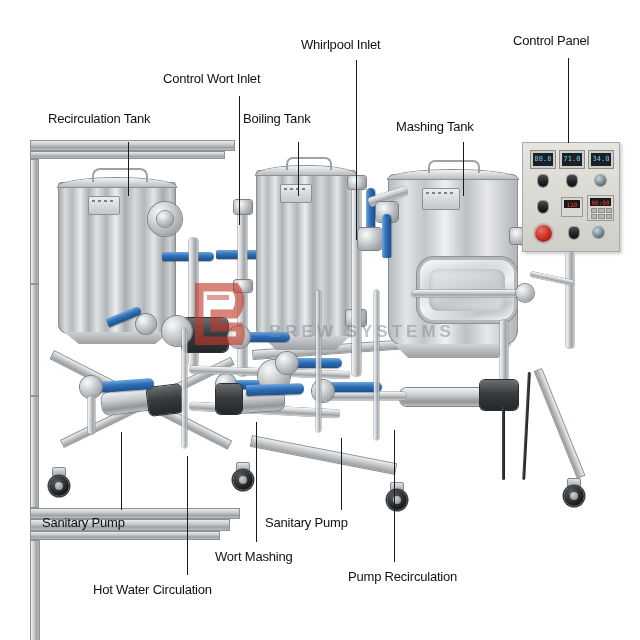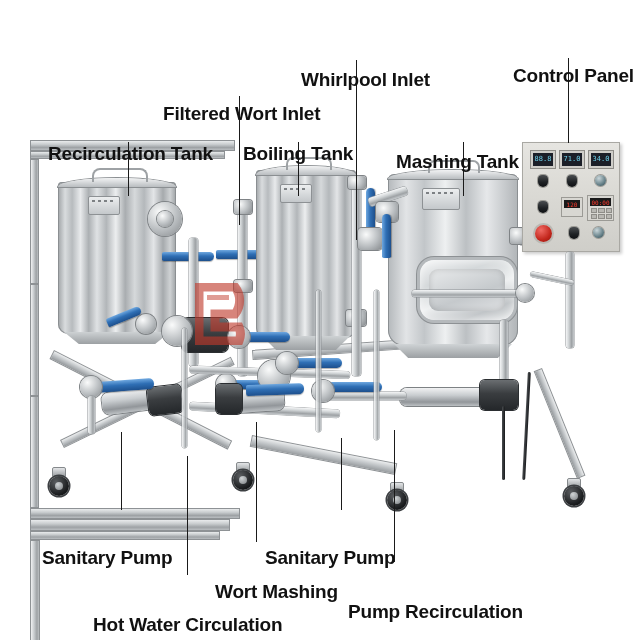--- a/index.html
+++ b/index.html
@@ -1,21 +1,21 @@
 <!DOCTYPE html>
 <html><head>
 <meta charset="utf-8">
 <style>
   html,body{margin:0;padding:0;background:#ffffff;}
   body{width:640px;height:640px;font-family:"Liberation Sans",sans-serif;overflow:hidden;}
   #stage{position:relative;width:640px;height:640px;background:#ffffff;overflow:hidden;}
 
   
   .lbl{position:absolute;color:#111111;font-family:"Liberation Sans",sans-serif;
-       font-size:19px;font-weight:700;letter-spacing:-.2px;white-space:nowrap;line-height:1;margin-top:32px;}
+       font-size:13px;font-weight:400;letter-spacing:-.2px;white-space:nowrap;line-height:1;}
   .lead{position:absolute;width:1px;background:#1a1a1a;}
 
   
   #photo{position:absolute;left:30px;top:140px;width:600px;height:360px;}
 
   
   .steel{
     background:linear-gradient(90deg,#9fa3a6 0%,#d9dcde 6%,#b7bbbe 12%,#e8eaec 19%,
       #acb0b3 26%,#dfe2e4 33%,#b2b6b9 41%,#eceeef 49%,#a9adb0 57%,#d6d9db 65%,
       #b4b8bb 73%,#e3e5e7 81%,#a6aaad 89%,#cfd2d4 95%,#9da1a4 100%);
@@ -277,29 +277,30 @@
     </div>
 
     <div class="pipe-v" style="left:536px;top:112px;width:8px;height:96px;"></div>
     <div class="pipe" style="left:500px;top:136px;width:44px;height:5px;transform:rotate(12deg);"></div>
 
     <div id="wm" style="left:165px;top:143px;">
       <svg class="mark" viewBox="0 0 66 62">
         <path d="M4 4 H40 A22 22 0 0 1 40 31 H20 V44 H44 A18 18 0 0 1 44 58 H4 Z" fill="none" stroke="#c0392b" stroke-width="9"></path>
         <rect x="12" y="12" width="22" height="5" fill="#c0392b" opacity=".8"></rect>
       </svg>
+      <div class="wsub">BREW SYSTEMS</div>
     </div>
 
   </div>
 
   <div id="callouts">
       <div class="lead" style="left: 128px; top: 142px; height: 54px; background: rgb(26, 26, 26);"></div>
       <div class="lbl" style="left: 48px; top: 112px; color: rgb(17, 17, 17);">Recirculation Tank</div>
       <div class="lead" style="left: 239px; top: 96px; height: 129px; background: rgb(26, 26, 26);"></div>
-      <div class="lbl" style="left: 163px; top: 72px; color: rgb(17, 17, 17);">Filtered Wort Inlet</div>
+      <div class="lbl" style="left: 163px; top: 72px; color: rgb(17, 17, 17);">Control Wort Inlet</div>
       <div class="lead" style="left: 298px; top: 142px; height: 54px; background: rgb(26, 26, 26);"></div>
       <div class="lbl" style="left: 243px; top: 112px; color: rgb(17, 17, 17);">Boiling Tank</div>
       <div class="lead" style="left: 356px; top: 60px; height: 180px; background: rgb(26, 26, 26);"></div>
       <div class="lbl" style="left: 301px; top: 38px; color: rgb(17, 17, 17);">Whirlpool Inlet</div>
       <div class="lead" style="left: 463px; top: 142px; height: 54px; background: rgb(26, 26, 26);"></div>
       <div class="lbl" style="left: 396px; top: 120px; color: rgb(17, 17, 17);">Mashing Tank</div>
       <div class="lead" style="left: 568px; top: 58px; height: 85px; background: rgb(26, 26, 26);"></div>
       <div class="lbl" style="left: 513px; top: 34px; color: rgb(17, 17, 17);">Control Panel</div>
       <div class="lead" style="left: 121px; top: 432px; height: 78px; background: rgb(26, 26, 26);"></div>
       <div class="lbl" style="left: 42px; top: 516px; color: rgb(17, 17, 17);">Sanitary Pump</div>

